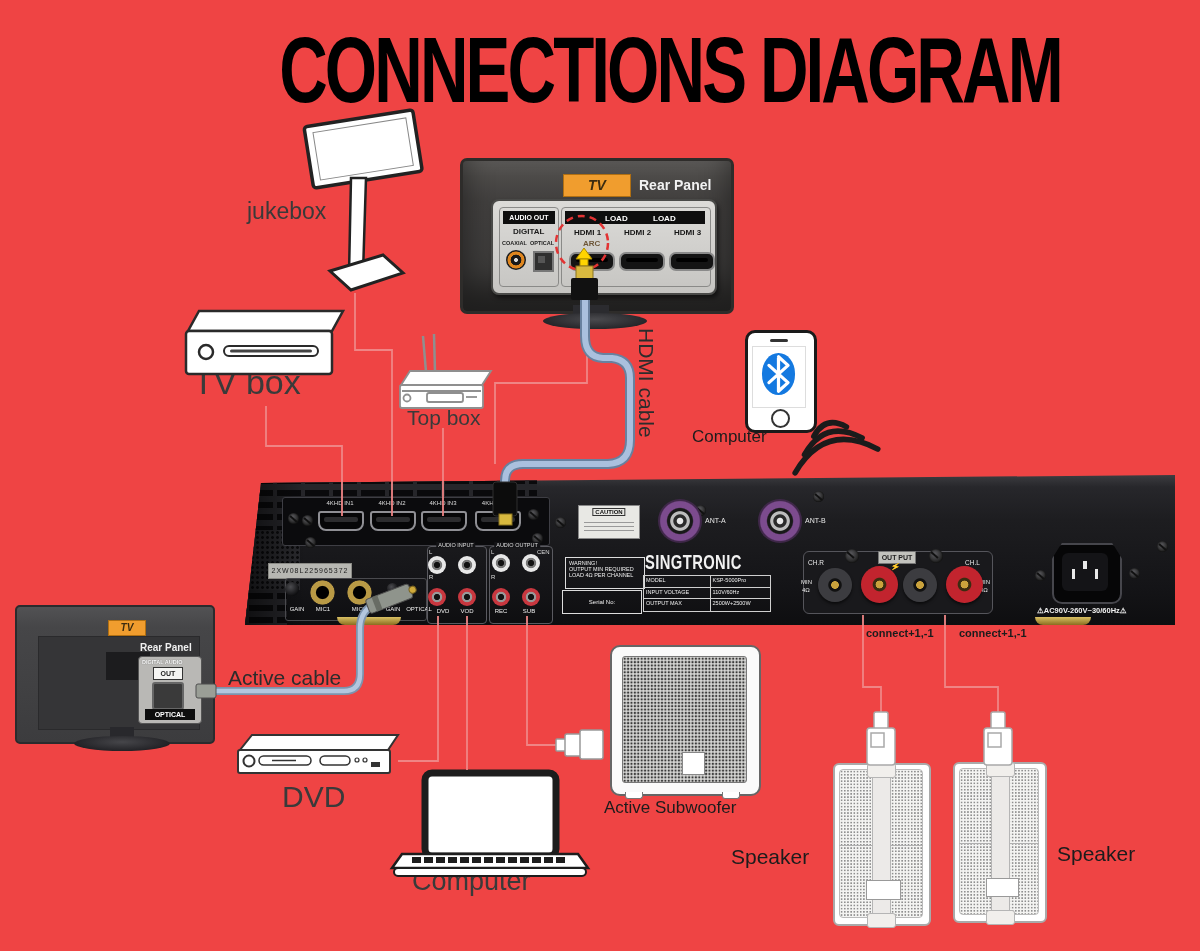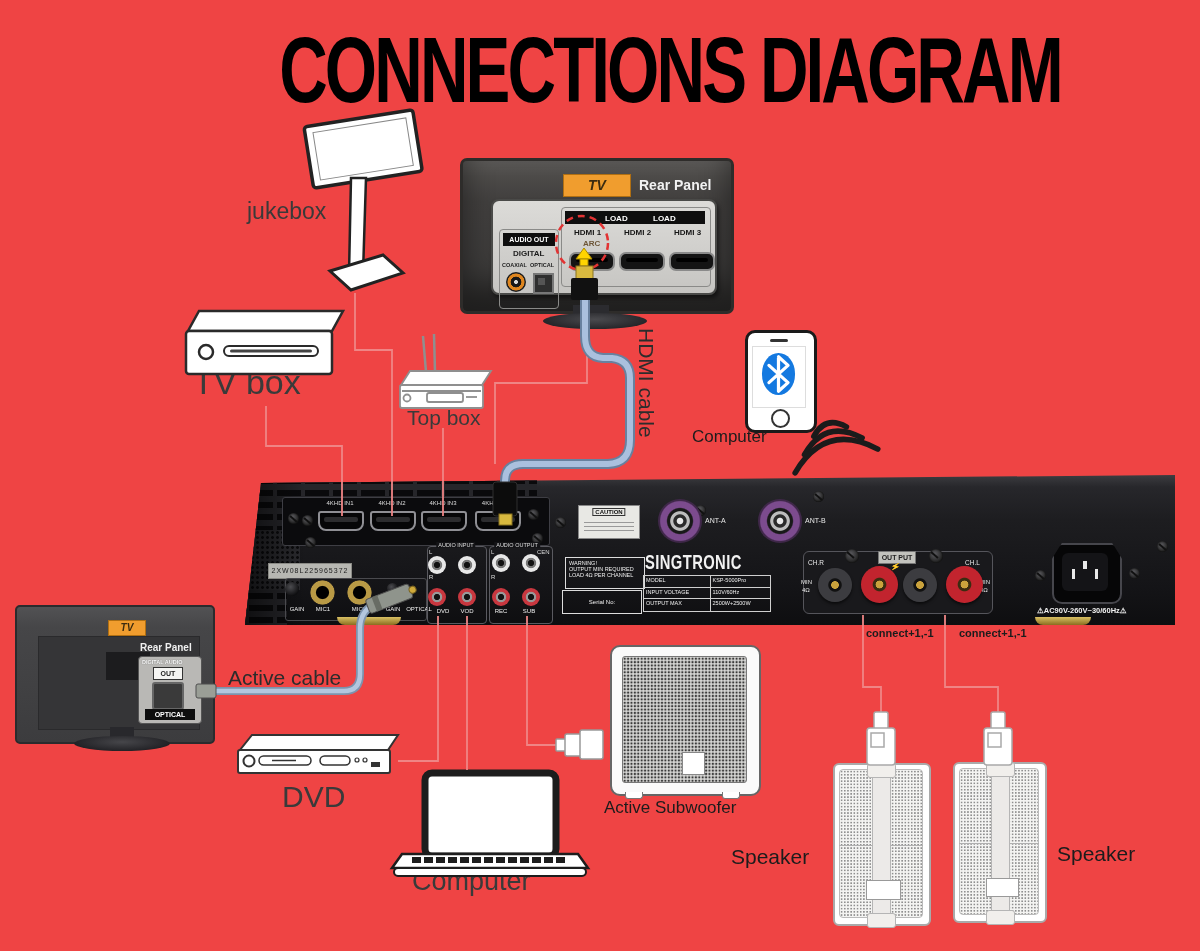--- a/index.html
+++ b/index.html
@@ -62,21 +62,21 @@
     <div class="abs" style="left:5px;top:3px;width:268px;height:150px;border-radius:7px;
          background:linear-gradient(180deg,#5a5856 0,#4c4a48 16px,#413f3e 40px,#383736 100%);
          border:3px solid #2e2c2a;box-shadow:inset 0 -26px 30px rgba(0,0,0,.45);"></div>
     <div class="abs" style="left:108px;top:19px;width:66px;height:21px;background:#f09d2e;border:1px solid #b06f12;
          text-align:center;font-weight:bold;font-style:italic;font-size:14px;color:#3c2c10;line-height:21px;">TV</div>
     <div class="lbl" style="left:184px;top:22px;font-size:14px;font-weight:bold;color:#f2f2f2;">Rear Panel</div>
 
     <div class="abs" style="left:36px;top:44px;width:222px;height:92px;border-radius:8px;
          background:linear-gradient(180deg,#dcdbd8,#c6c5c2);border:2px solid #4a4a48;box-shadow:2px 3px 4px rgba(0,0,0,.5);">
 
-      <div class="abs" style="left:6px;top:6px;width:58px;height:78px;border:1px solid #8a8a88;border-radius:4px;margin-top:22px;">
+      <div class="abs" style="left:6px;top:6px;width:58px;height:78px;border:1px solid #8a8a88;border-radius:4px;">
         <div class="abs" style="left:3px;top:3px;width:52px;height:13px;background:#0e0e0e;color:#fff;
              font-size:7px;font-weight:bold;text-align:center;line-height:13px;">AUDIO OUT</div>
         <div class="lbl" style="left:13px;top:19px;font-size:8px;font-weight:bold;color:#1c1c1c;">DIGITAL</div>
         <div class="lbl" style="left:2px;top:32px;font-size:5.5px;font-weight:bold;color:#1c1c1c;">COAXIAL</div>
         <div class="lbl" style="left:30px;top:32px;font-size:5.5px;font-weight:bold;color:#1c1c1c;">OPTICAL</div>
         <div class="abs" style="left:6px;top:42px;width:20px;height:20px;border-radius:50%;
              background:radial-gradient(circle,#d8d8d8 0 12%,#181818 16% 36%,#df861f 40% 58%,#1e1e1e 62% 72%,#cfcfcf 76% 100%);"></div>
         <div class="abs" style="left:33px;top:43px;width:17px;height:17px;background:#2f2f2f;border:2px solid #777;">
           <div class="abs" style="left:3px;top:3px;width:7px;height:7px;background:#555;"></div>
         </div>

